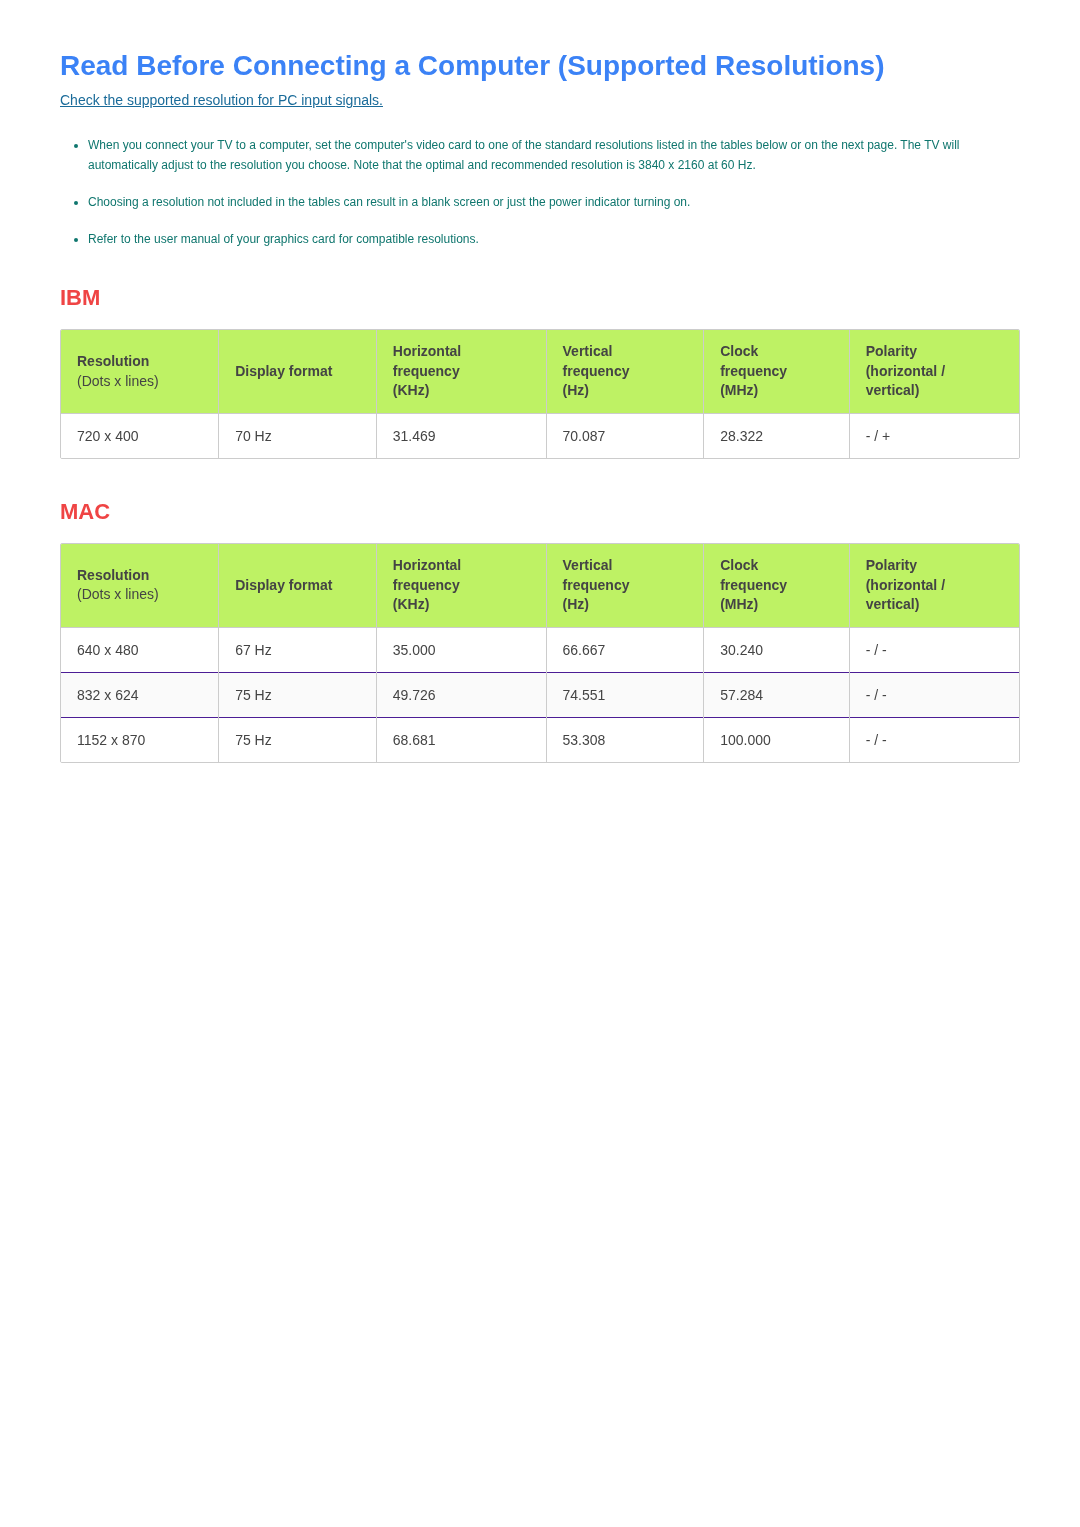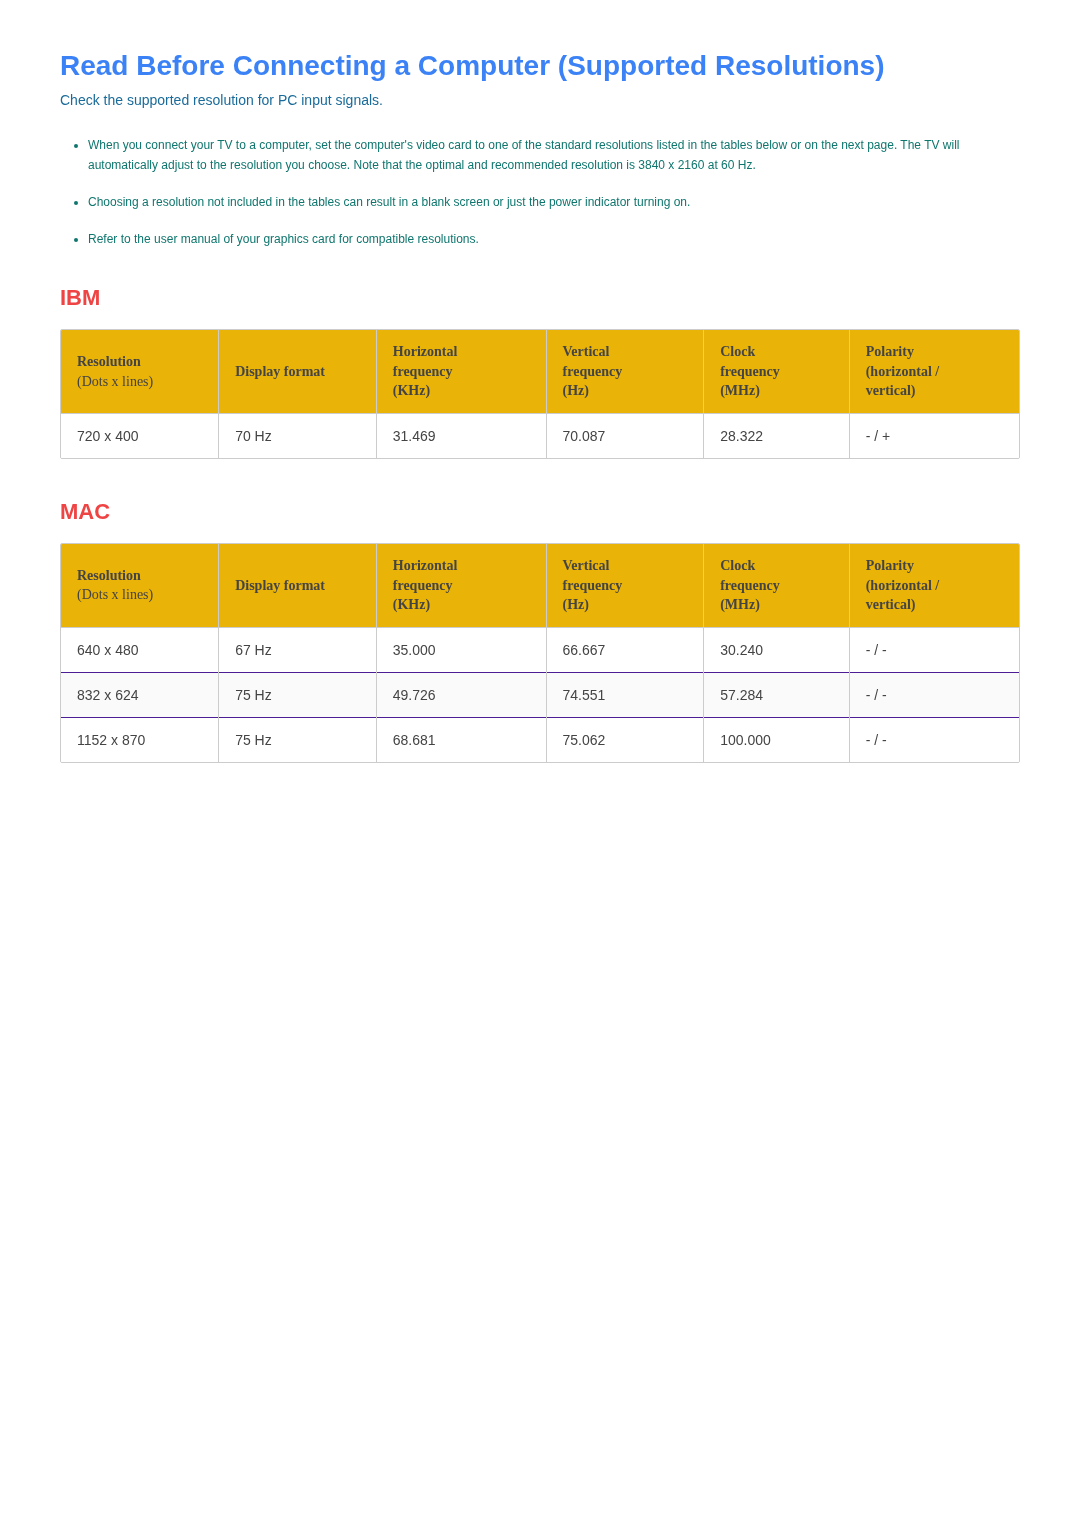--- a/index.html
+++ b/index.html
@@ -22,20 +22,21 @@
       font-weight: 700;
       color: #3b82f6;
       margin-bottom: 8px;
       line-height: 1.3;
     }
 
     .subtitle {
       font-size: 14px;
       color: #1a6b99;
       margin-bottom: 28px;
+      text-decoration: underline;
     }
 
     .bullet-list {
       list-style: disc;
       padding-left: 28px;
       margin-bottom: 36px;
     }
 
     .bullet-list li {
       margin-bottom: 18px;
@@ -59,22 +60,21 @@
       overflow: hidden;
     }
 
     table {
       width: 100%;
       border-collapse: collapse;
       font-size: 14px;
     }
 
     thead tr {
-      background: #eab308;
-      font-family: Liberation Serif, serif;
+      background: #bef264;
     }
 
     thead th {
       padding: 12px 16px;
       text-align: left;
       font-weight: 600;
       color: #444;
       border-bottom: 1px solid #cccccc;
       border-right: 1px solid #cccccc;
       vertical-align: middle;
@@ -201,19 +201,19 @@
           <td>75 Hz</td>
           <td>49.726</td>
           <td>74.551</td>
           <td>57.284</td>
           <td>- / -</td>
         </tr>
         <tr>
           <td>1152 x 870</td>
           <td>75 Hz</td>
           <td>68.681</td>
-          <td>75.062</td>
+          <td>53.308</td>
           <td>100.000</td>
           <td>- / -</td>
         </tr>
       </tbody>
   </table>
 </div>
 
 </body></html>

